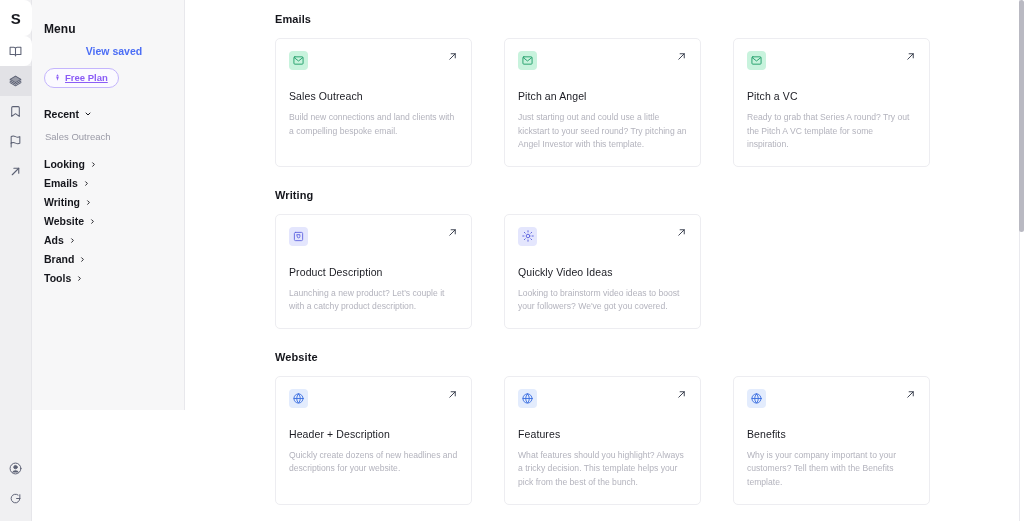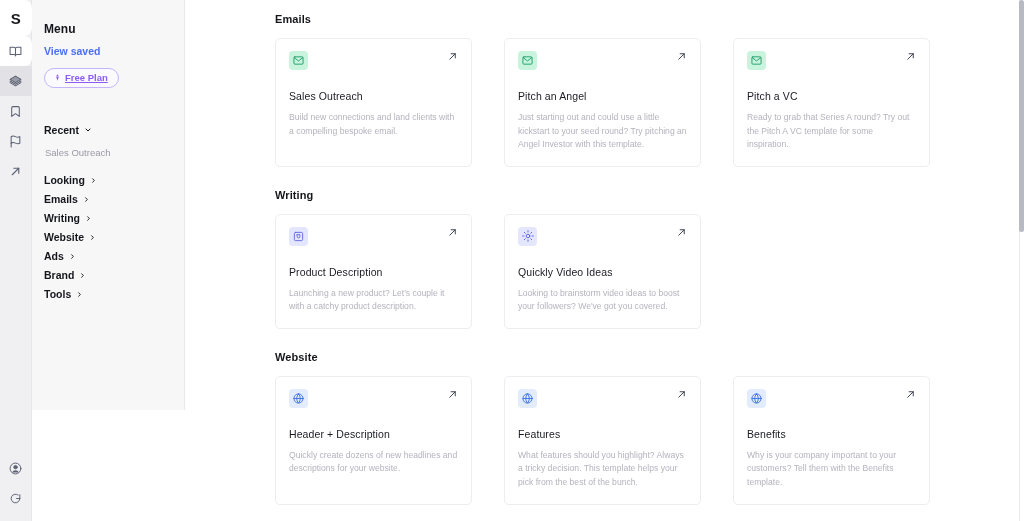--- a/index.html
+++ b/index.html
@@ -39,31 +39,32 @@
   .menu-panel {
     width: 153px; min-width: 153px; height: 410px;
     background: #f7f7f8;
     border-right: 1px solid #e8e8ec;
     padding: 22px 0 0 12px;
   }
   .menu-title { font-size: 12px; font-weight: 700; color: #15161c; letter-spacing: .1px; }
   .view-saved {
     display: block; font-size: 10.5px; color: #4c6ef5; margin-top: 9px; text-decoration: none;
     font-weight: 600;
+    text-align: center;
   }
   .plan-badge {
     display: inline-flex; align-items: center; gap: 4px;
     margin-top: 11px; padding: 3px 10px 4px 9px;
     border: 1px solid #c4b5fd; border-radius: 999px;
     background: #fbfaff; color: #8b5cf6;
     font-size: 9.5px; font-weight: 700; text-decoration: underline;
   }
   .plan-badge svg { display:block; }
 
-  .nav-group { margin-top: 36px; }
+  .nav-group { margin-top: 20px; }
   .nav-recent {
     display: flex; align-items: center; gap: 5px;
     font-size: 10.5px; font-weight: 700; color: #15161c;
   }
   .nav-recent svg { display:block; }
   .nav-sub {
     font-size: 9.5px; color: #9a9aa6; margin-top: 11px; margin-left: 1px;
   }
   .nav-list { margin-top: 13px; }
   .nav-item {

